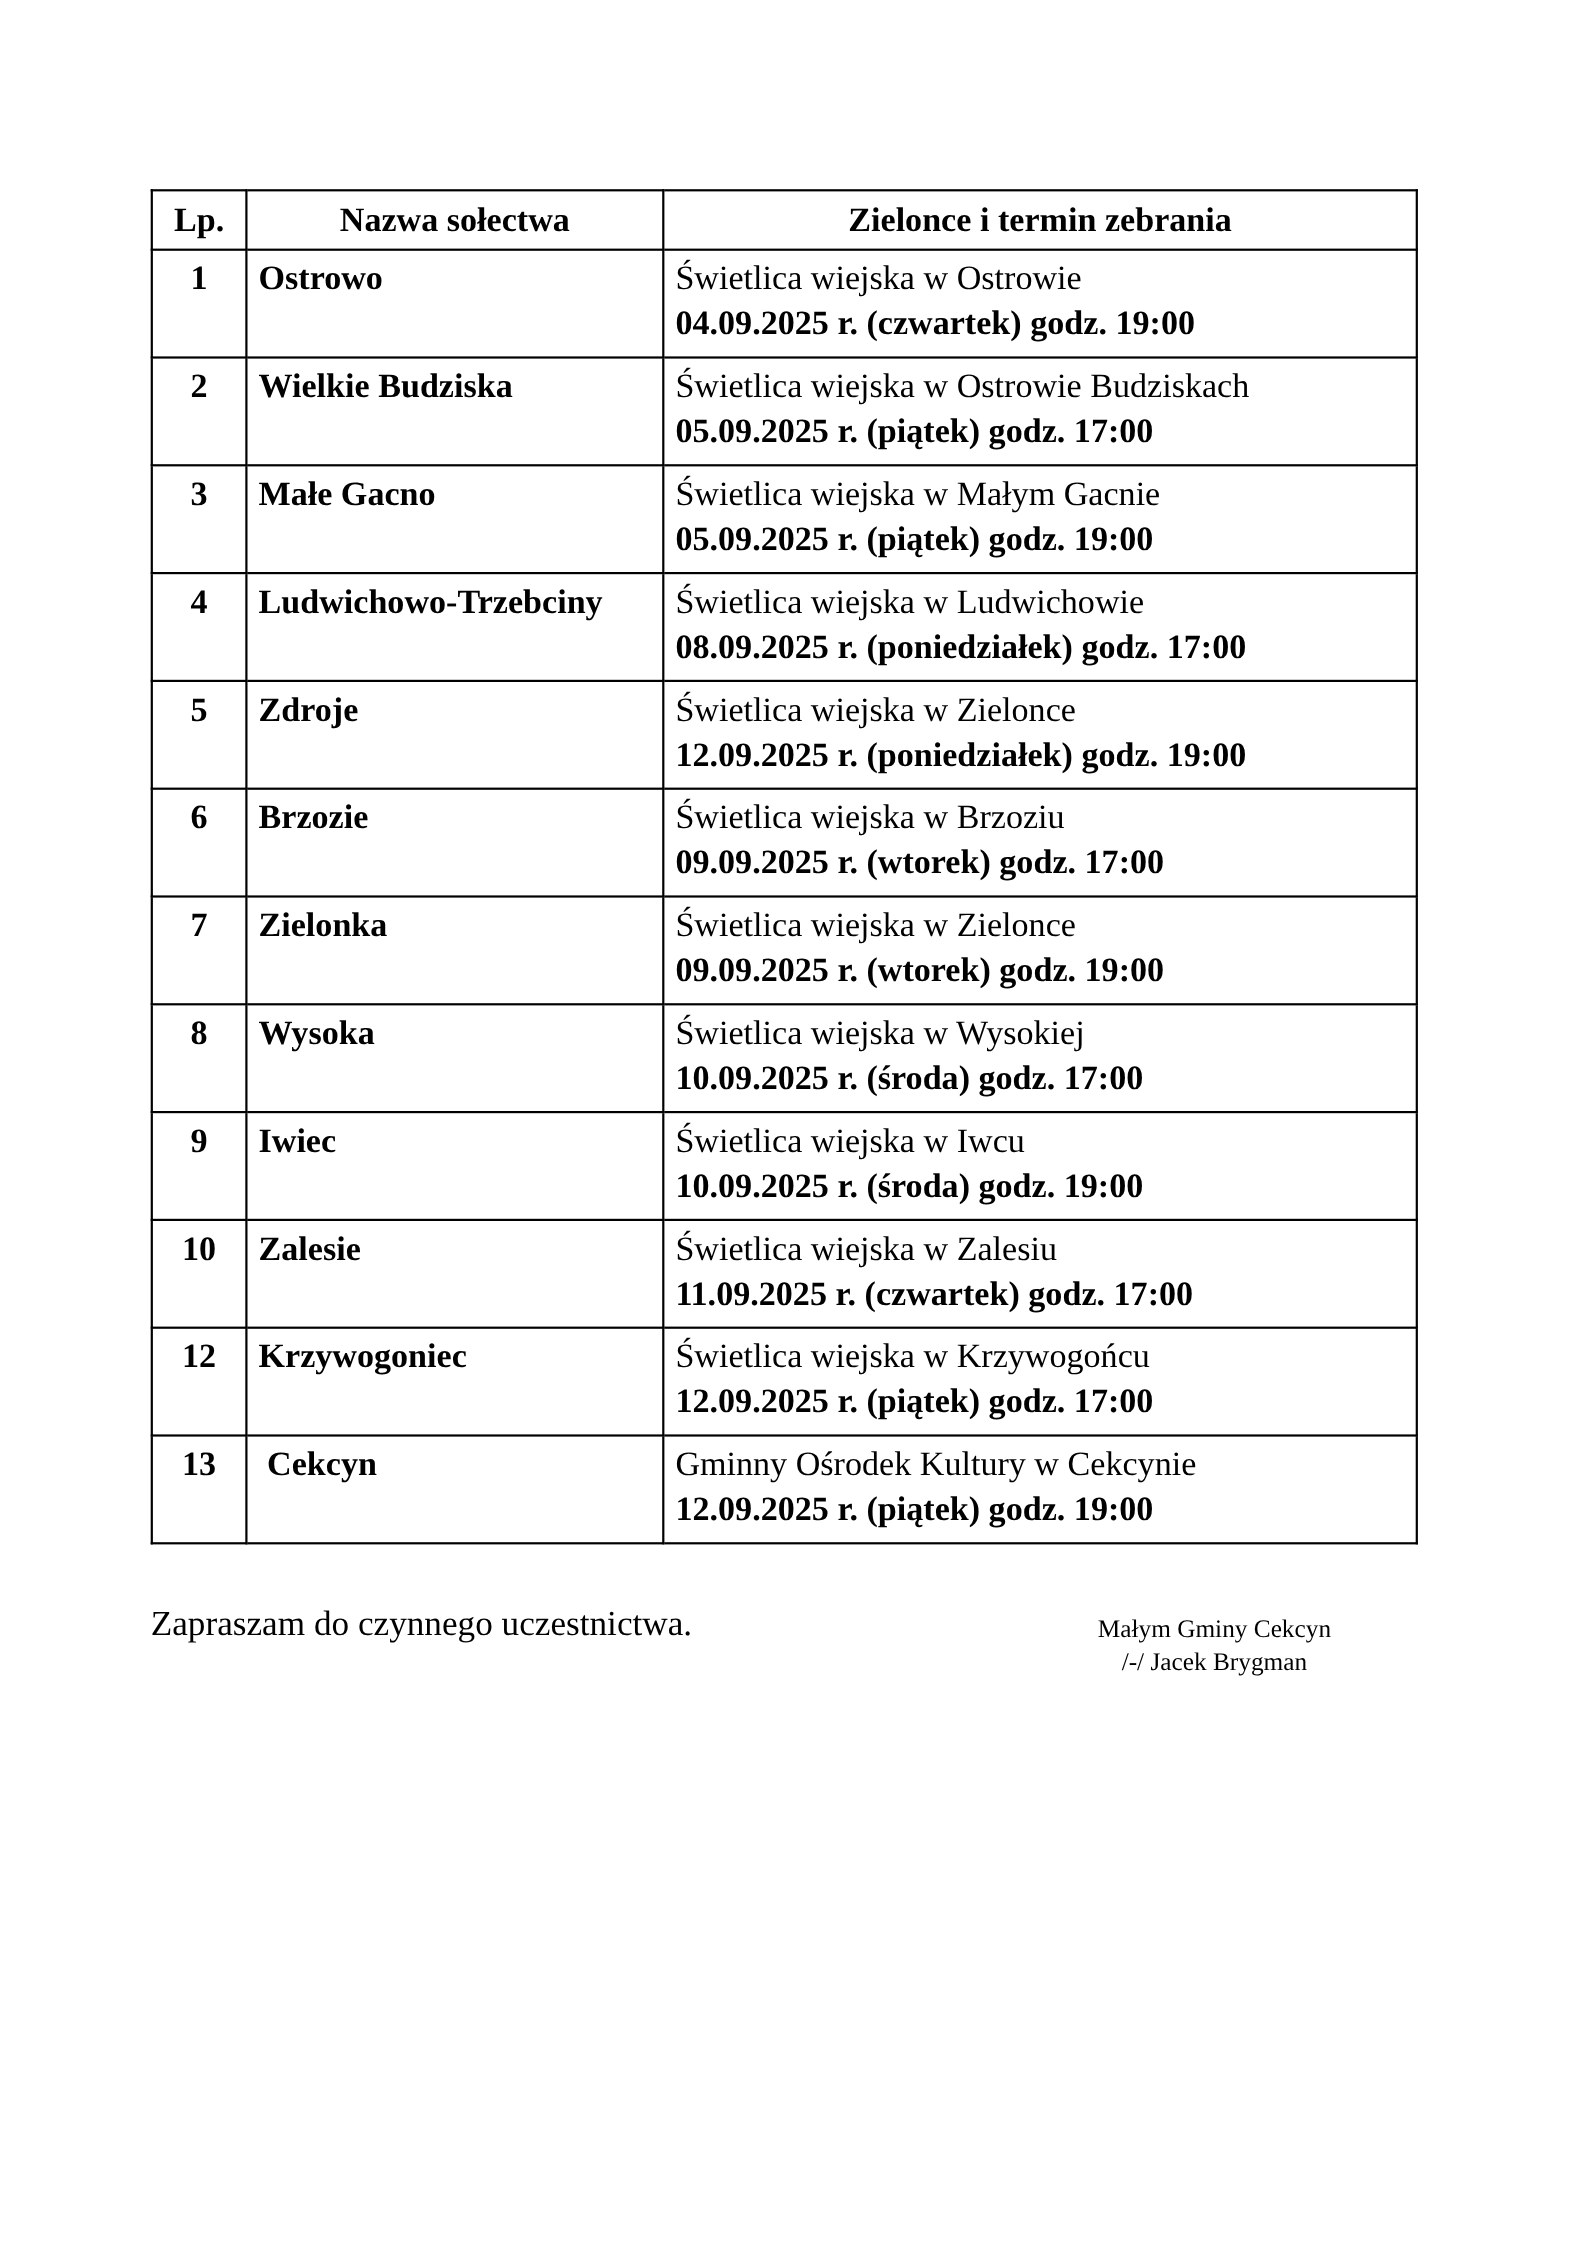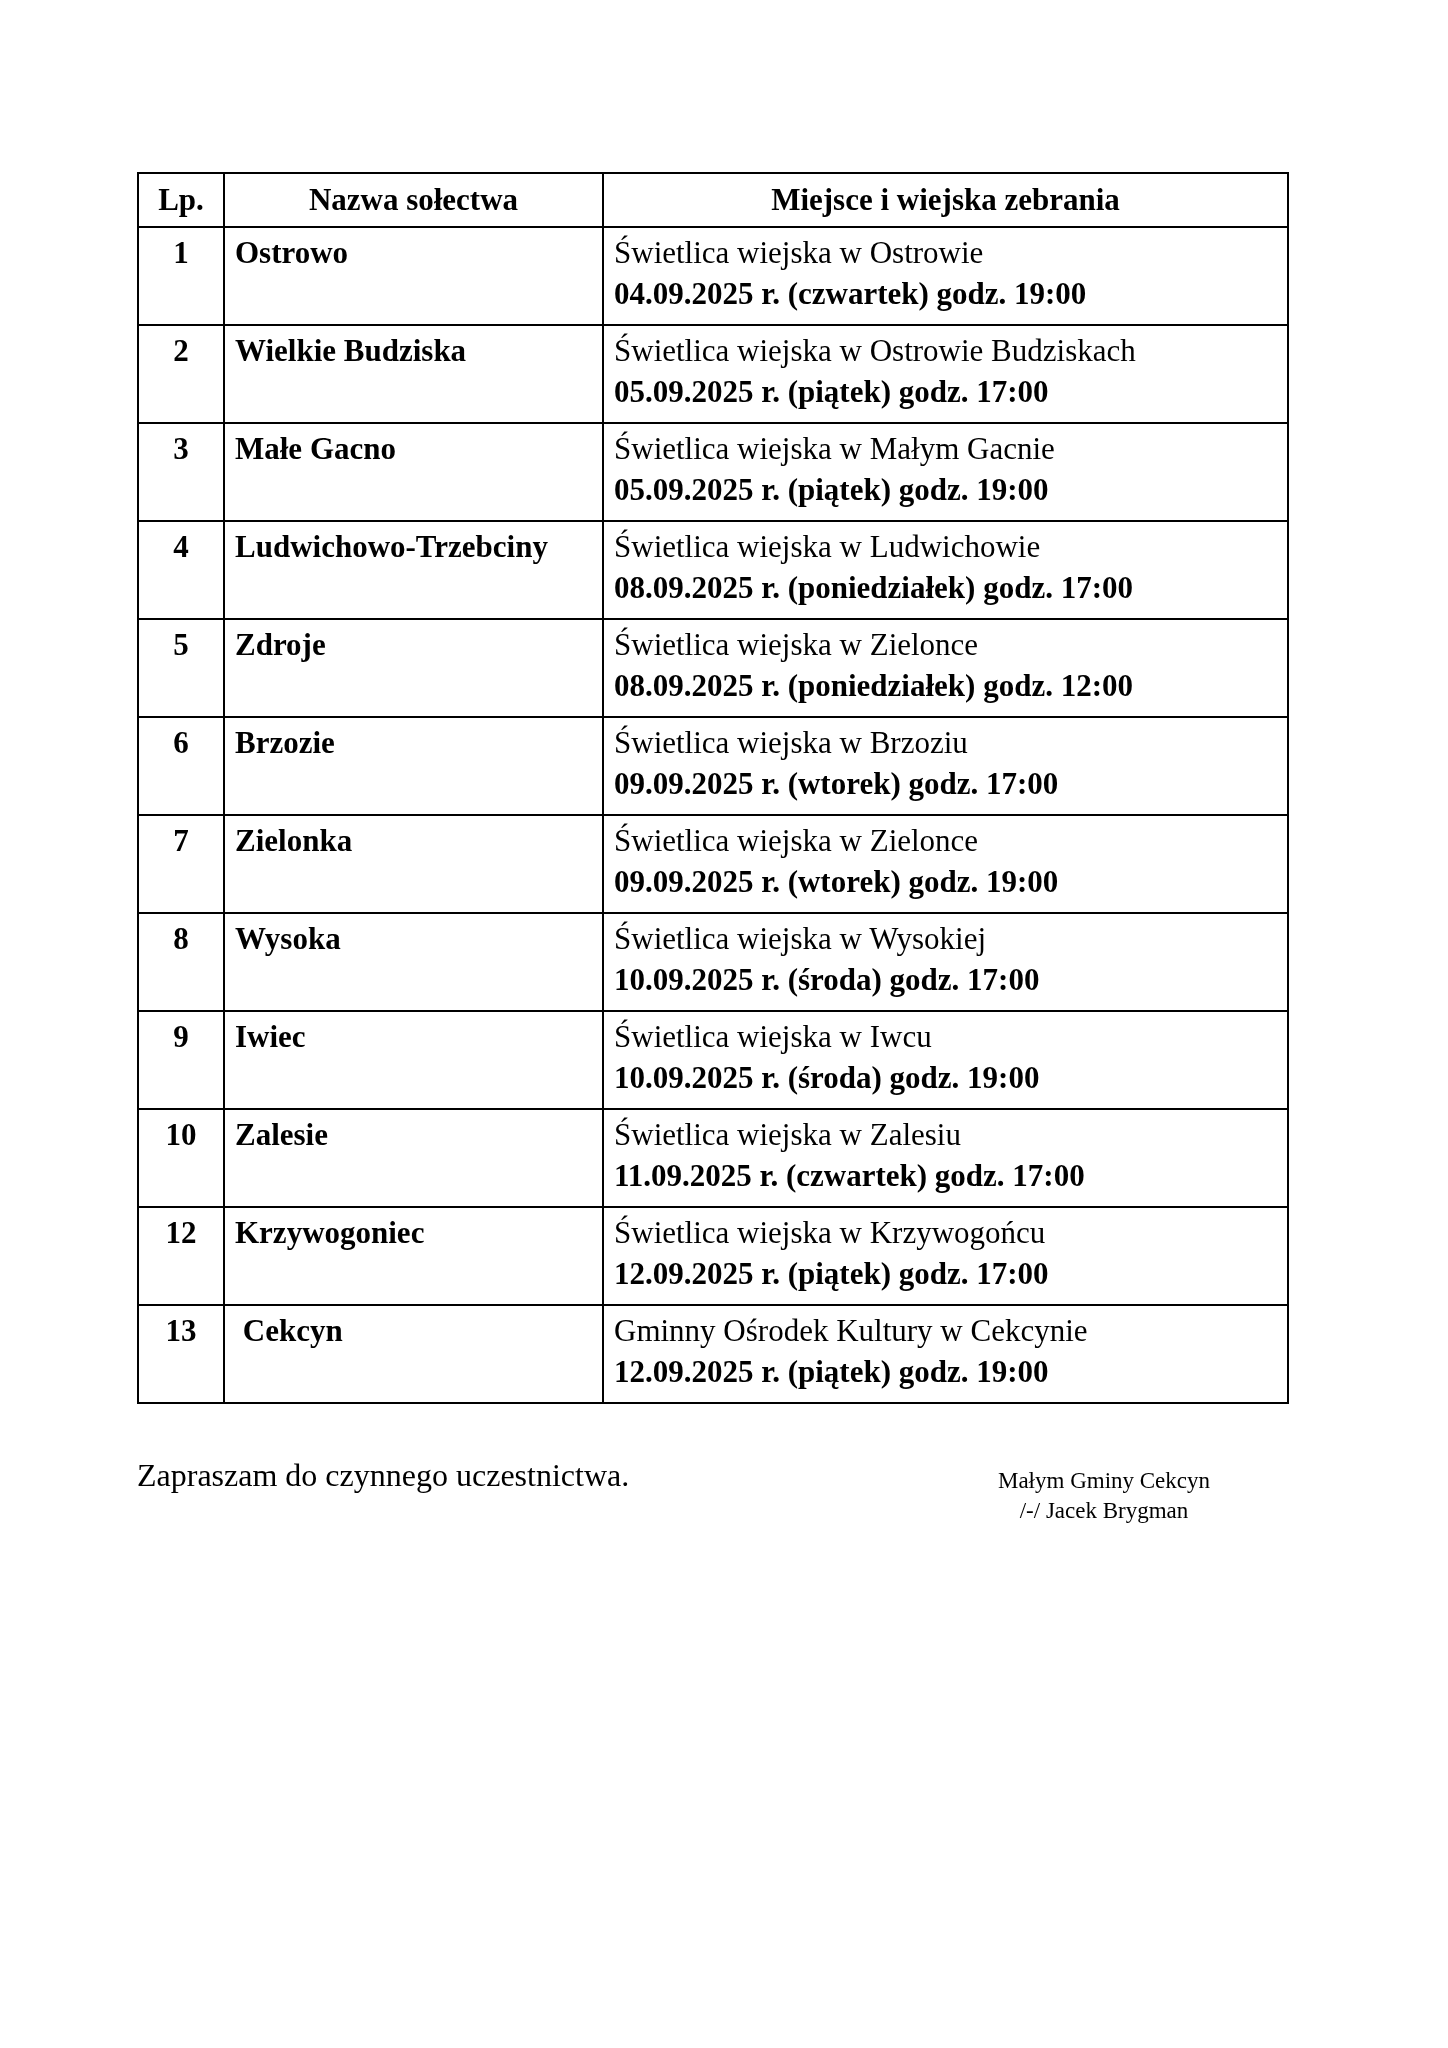--- a/index.html
+++ b/index.html
@@ -98,21 +98,21 @@
   <table class="meetings">
     <colgroup>
       <col class="c1">
       <col class="c2">
       <col class="c3">
     </colgroup>
     <thead>
       <tr>
         <th>Lp.</th>
         <th>Nazwa sołectwa</th>
-        <th>Miejsce i wiejska zebrania</th>
+        <th>Zielonce i termin zebrania</th>
       </tr>
     </thead>
     <tbody>
     <tr>
       <td class="cell-no">1</td>
       <td class="cell-name">Ostrowo</td>
       <td class="cell-meeting">
         <div class="place-line">Świetlica wiejska w Ostrowie</div>
         <div class="term-line">04.09.2025 r. (czwartek) godz. 19:00</div>
       </td>
@@ -143,21 +143,21 @@
         <div class="place-line">Świetlica wiejska w Ludwichowie</div>
         <div class="term-line">08.09.2025 r. (poniedziałek) godz. 17:00</div>
       </td>
     </tr>
 
     <tr>
       <td class="cell-no">5</td>
       <td class="cell-name">Zdroje</td>
       <td class="cell-meeting">
         <div class="place-line">Świetlica wiejska w Zielonce</div>
-        <div class="term-line">08.09.2025 r. (poniedziałek) godz. 12:00</div>
+        <div class="term-line">12.09.2025 r. (poniedziałek) godz. 19:00</div>
       </td>
     </tr>
 
     <tr>
       <td class="cell-no">6</td>
       <td class="cell-name">Brzozie</td>
       <td class="cell-meeting">
         <div class="place-line">Świetlica wiejska w Brzoziu</div>
         <div class="term-line">09.09.2025 r. (wtorek) godz. 17:00</div>
       </td>

